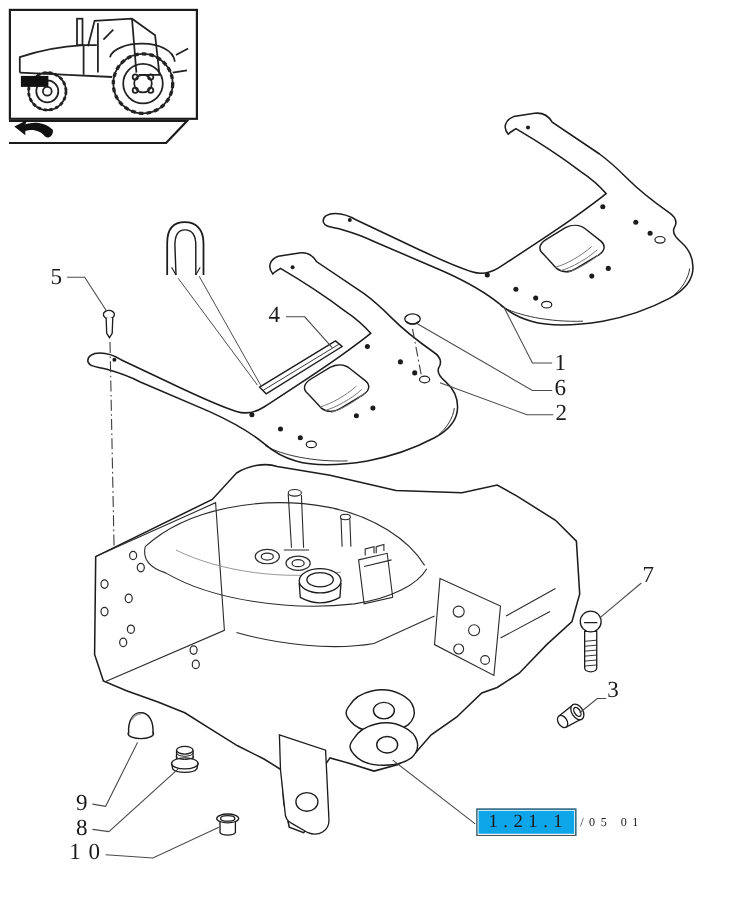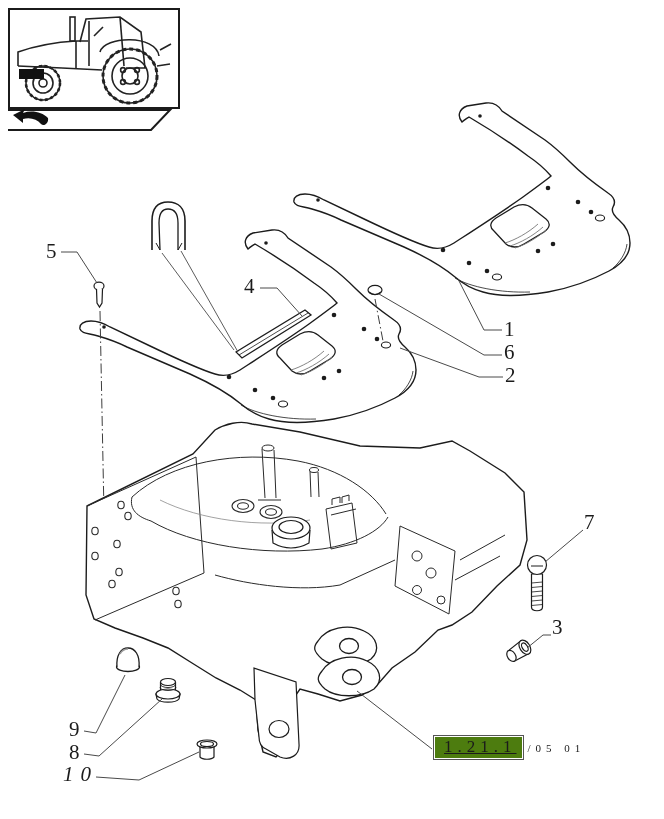--- a/index.html
+++ b/index.html
@@ -6,21 +6,21 @@
   .page{position:relative;width:664px;height:819px;background:#fff;overflow:hidden;
         font-family:"Liberation Serif", serif;color:#1b1b1b;}
   .thumb{position:absolute;left:8px;top:8px;width:172px;height:101px;border:2px solid #1b1b1b;background:#fff;box-sizing:border-box;}
   .navtab{position:absolute;left:8px;top:109px;width:170px;height:23px;}
   .fig{position:absolute;left:0;top:0;width:664px;height:819px;}
   .lbl{position:absolute;font-size:21px;line-height:21px;color:#1b1b1b;
        font-family:"Liberation Serif", serif;cursor:default;}
   .lbl.wide{letter-spacing:7px;}
   .refwrap{position:absolute;left:433px;top:735px;display:flex;align-items:center;}
   .refbox{border:1px solid #555;box-shadow:0 0 0 1px #fff inset;padding:1px 6px 2px 10px;
-          font-size:17px;letter-spacing:5px;background:#4d7c0f;text-decoration:underline;}
+          font-size:17px;letter-spacing:5px;background:#0ea5e9;}
   .refsuffix{font-size:11px;letter-spacing:5px;padding-left:4px;white-space:pre;}
   svg{display:block;}
 </style>
 </head>
 <body>
 
 <div class="page">
 
   <div class="thumb">
     <svg viewBox="0 0 168 97" width="168" height="97">
@@ -274,20 +274,20 @@
 
   <div class="lbl" style="left:46px;top:241px;">5</div>
   <div class="lbl" style="left:244px;top:276px;">4</div>
   <div class="lbl" style="left:504px;top:319px;">1</div>
   <div class="lbl" style="left:504px;top:342px;">6</div>
   <div class="lbl" style="left:505px;top:365px;">2</div>
   <div class="lbl" style="left:584px;top:512px;">7</div>
   <div class="lbl" style="left:552px;top:617px;">3</div>
   <div class="lbl" style="left:69px;top:719px;">9</div>
   <div class="lbl" style="left:69px;top:742px;">8</div>
-  <div class="lbl wide" style="left:63px;top:764px;font-style:italic;">10</div>
+  <div class="lbl wide" style="left:63px;top:764px;">10</div>
 
   <div class="refwrap">
     <span class="refbox">1.21.1</span>
     <span class="refsuffix">/05 01</span>
   </div>
 
 </div>
 
 </body></html>

